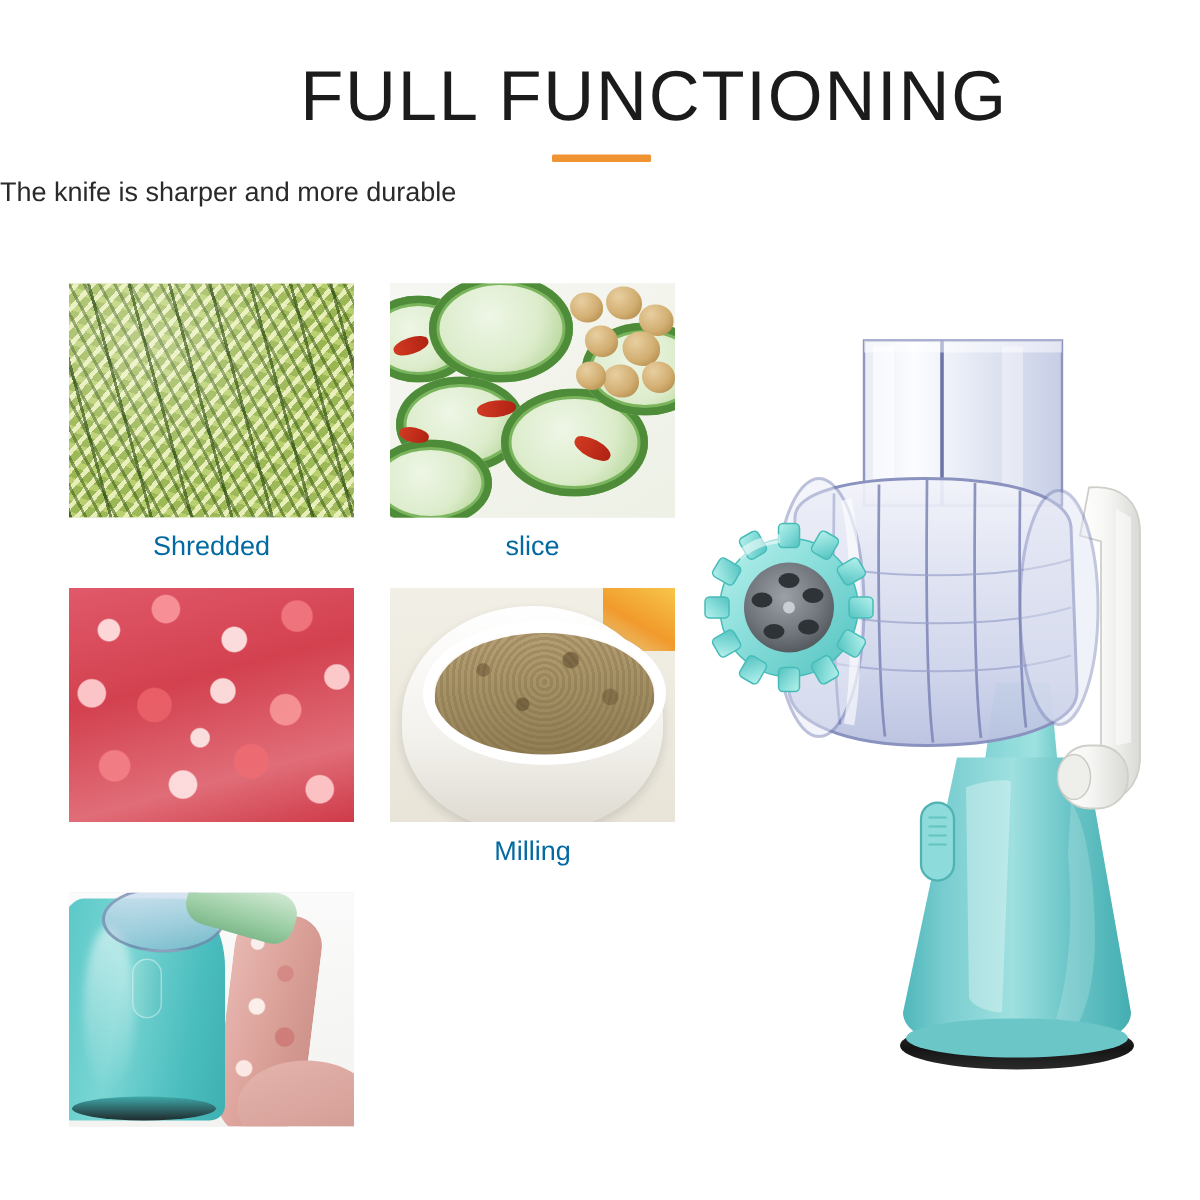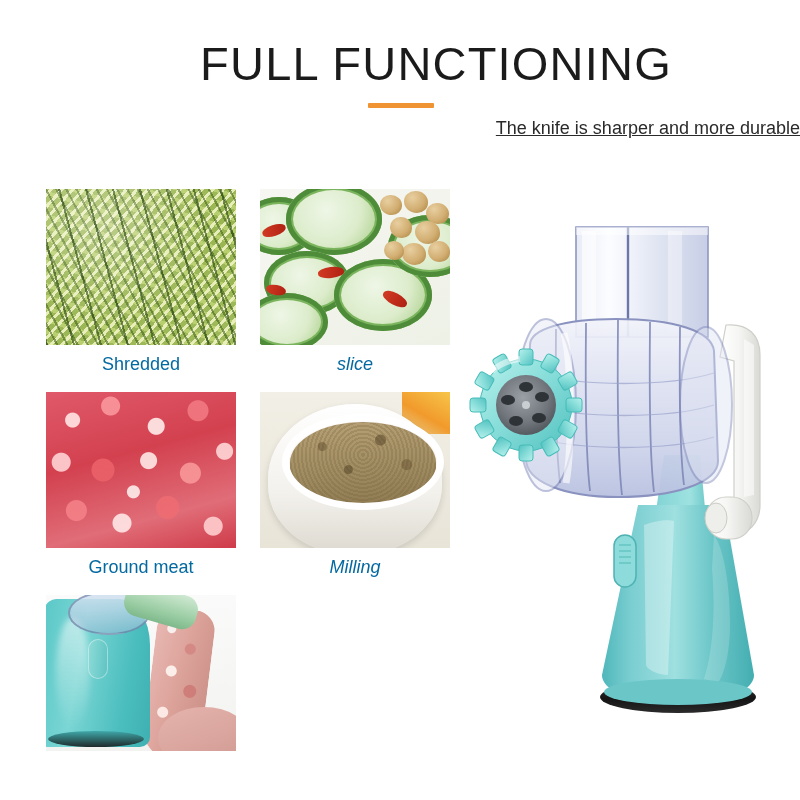--- a/index.html
+++ b/index.html
@@ -44,42 +44,41 @@
     width: 66px;
     height: 5px;
     background: #ef9333;
     border-radius: 1px;
   }
   #subtitle {
     position: absolute;
     left: 0;
     top: 115px;
     width: 800px;
-    text-align: right;
+    text-align: left;
     font-size: 18px;
     line-height: 26px;
     color: #2a2a2a;
     white-space: nowrap;
-    text-decoration: underline;
   }
 
   
   #grid {
     position: absolute;
     left: 46px;
     top: 189px;
     width: 404px;
     height: 590px;
   }
   .tile {
     position: absolute;
     width: 190px;
   }
   .tile.col0 { left: 0; }
-  .tile.col1 { left: 214px; font-style: italic; }
+  .tile.col1 { left: 214px; }
   .tile.row0 { top: 0; }
   .tile.row1 { top: 203px; }
   .tile.row2 { top: 406px; }
 
   .thumb {
     position: relative;
     width: 190px;
     height: 156px;
     overflow: hidden;
     background: #e9e9e9;
@@ -367,21 +366,20 @@
         <div class="chili" style="left:6px;  top:96px; width:20px;  height:10px; transform:rotate(12deg);"></div>
       </div>
     </div>
     <div class="tile-label">slice</div>
   </div>
 
   <div class="tile col0 row1">
     <div class="thumb">
       <div class="art-meat"></div>
     </div>
-    <div class="tile-label">Ground meat</div>
   </div>
 
   <div class="tile col1 row1">
     <div class="thumb">
       <div class="art-milling">
         <div class="mill-corner"></div>
         <div class="bowl">
           <div class="powder"></div>
           <div class="bowl-rim"></div>
         </div>

